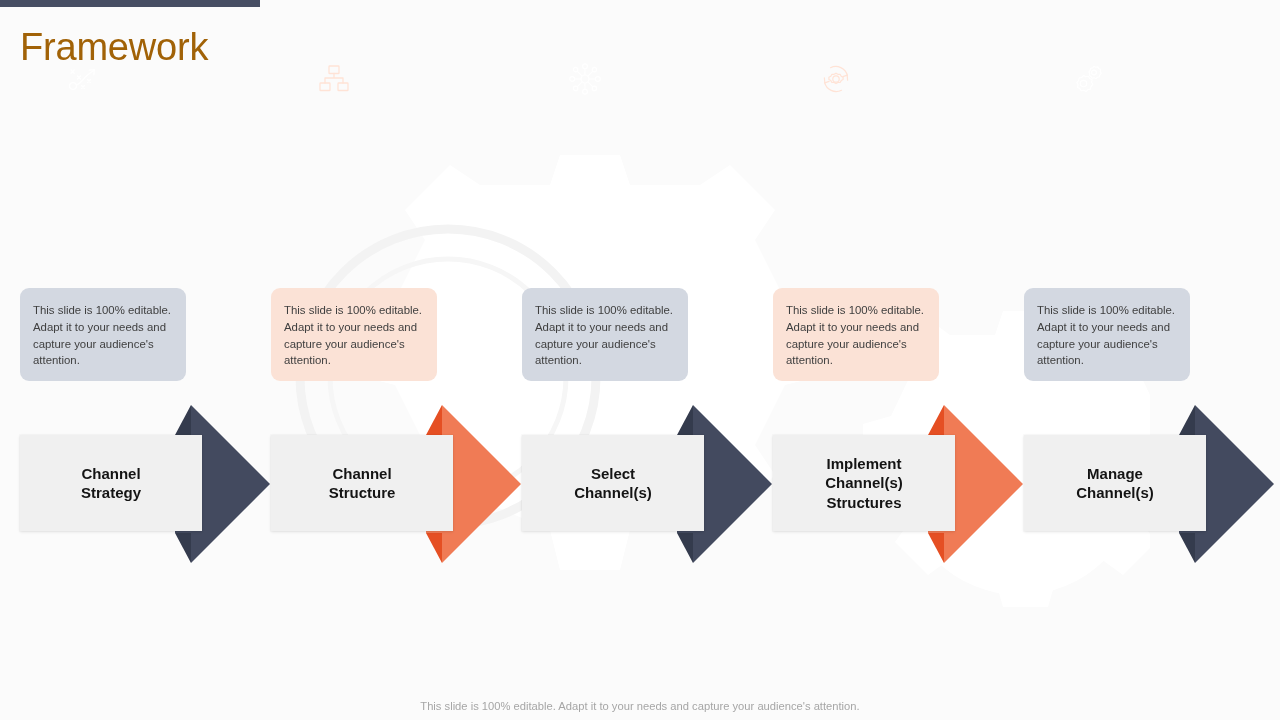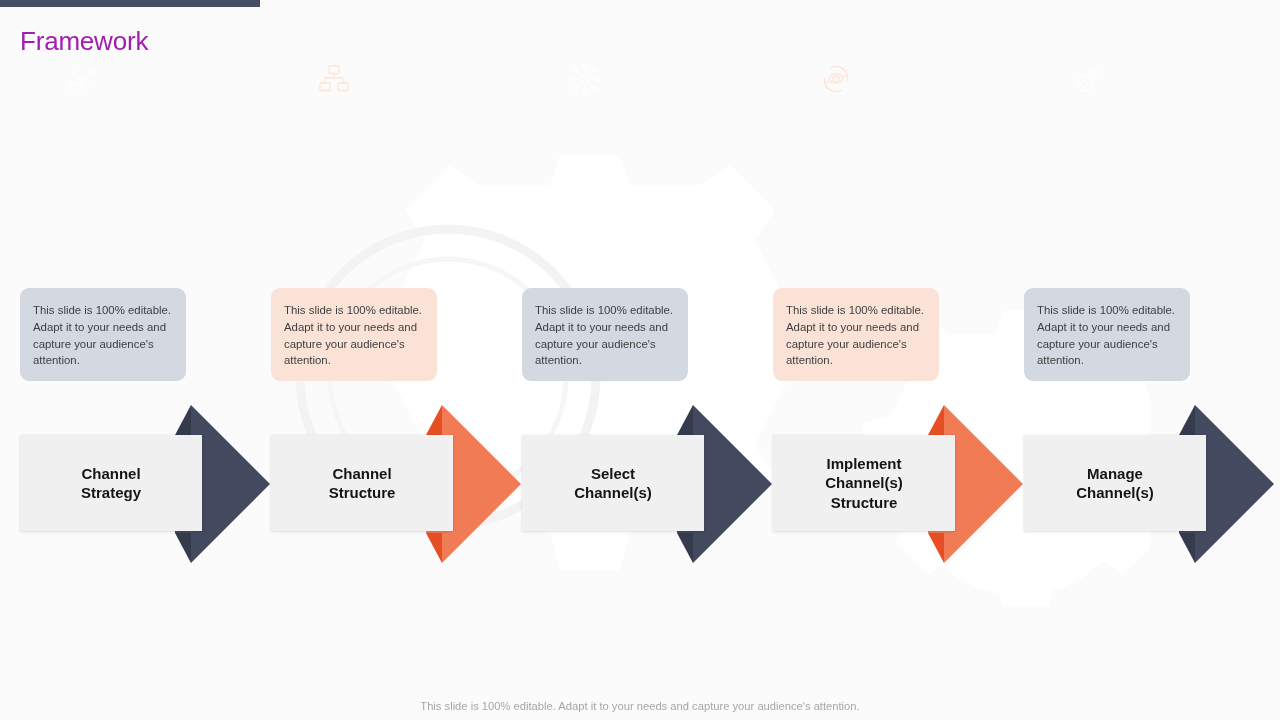--- a/index.html
+++ b/index.html
@@ -14,21 +14,21 @@
   
   #top-bar {
     position:absolute; left:0; top:0;
     width:260px; height:7px;
     background:#474e63;
   }
 
   
   #page-title {
     position:absolute; left:20px; top:27px;
-    font-size:26px; font-weight:400; color:#a21caf;
+    font-size:38px; font-weight:400; color:#a16207;
     letter-spacing:-0.2px; line-height:1.1;
   }
 
   
   #bg-watermark {
     position:absolute; left:150px; top:145px;
     width:1000px; height:500px;
     pointer-events:none;
   }
   #bg-watermark svg { width:100%; height:100%; display:block; }
@@ -203,21 +203,21 @@
         <path d="M17 11.2 l1.9 1.1 h2.2 l1.1 1.9 l1.9 1.1 v2.2 l-1.9 1.1 l-1.1 1.9 h-2.2 l-1.9 1.1 l-1.9 -1.1 h-2.2 l-1.1 -1.9 l-1.9 -1.1 v-2.2 l1.9 -1.1 l1.1 -1.9 h2.2 z" stroke-linejoin="round"></path>
         <path d="M5.6 20.5 A12 12 0 0 0 22.5 28.3"></path>
         <path d="M28.4 13.5 A12 12 0 0 0 11.5 5.7"></path>
         <path d="M5.4 15.8 L5.8 20.9 L10.1 19.4"></path>
         <path d="M28.6 18.2 L28.2 13.1 L23.9 14.6"></path>
       </svg>
     </div>
     <div class="plate">
       <span class="plate-label">Implement
 Channel(s)
-Structure</span>
+Structures</span>
     </div>
   </div>
 
   <div class="stage" style="left:1024px;">
     <div class="caption tint-blue">This slide is 100% editable. Adapt it to your needs and capture your audience's attention.</div>
     <div class="arrow">
       <svg viewBox="0 0 95 158" aria-hidden="true">
         <polygon points="0,30 0,128 16,128 16,158 95,79 16,0 16,30" fill="#434a5f"></polygon>
         <polygon points="16,0 16,30 0,30" fill="#343b4d"></polygon>
         <polygon points="16,158 16,128 0,128" fill="#343b4d"></polygon>

